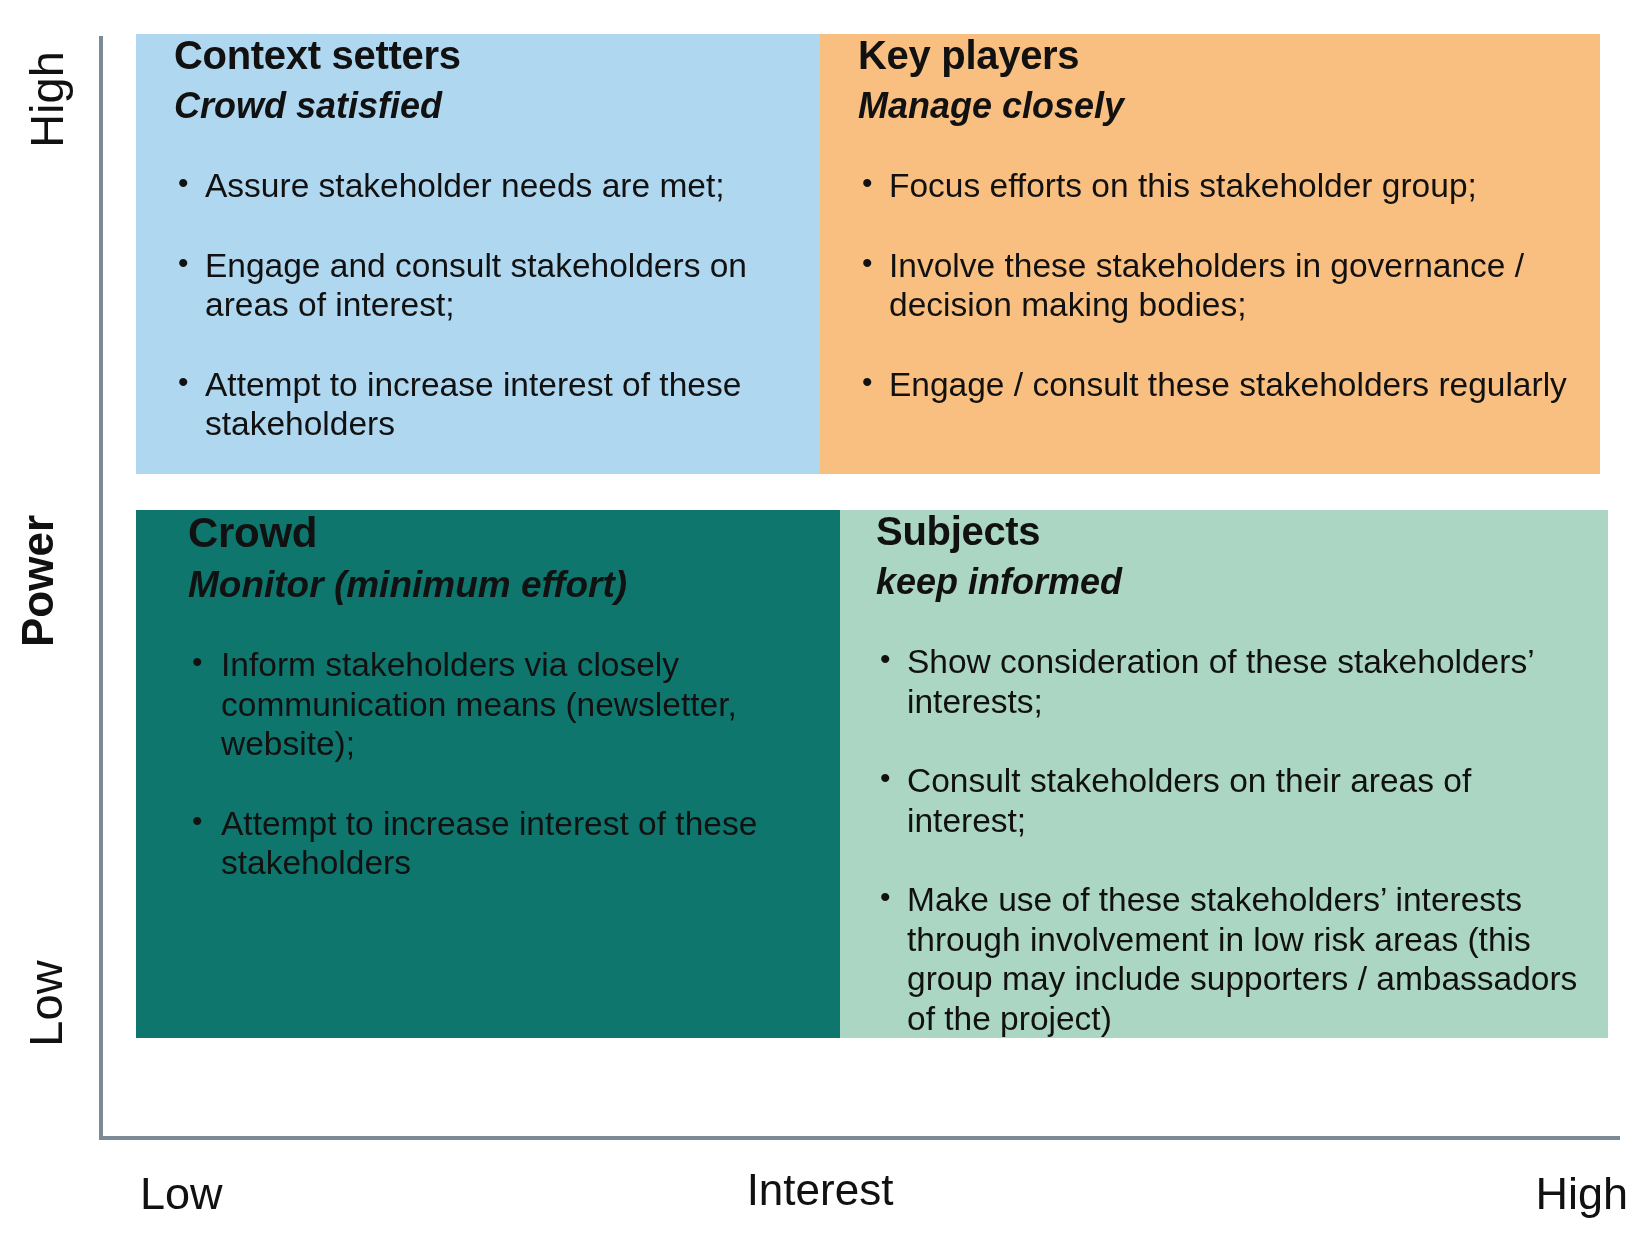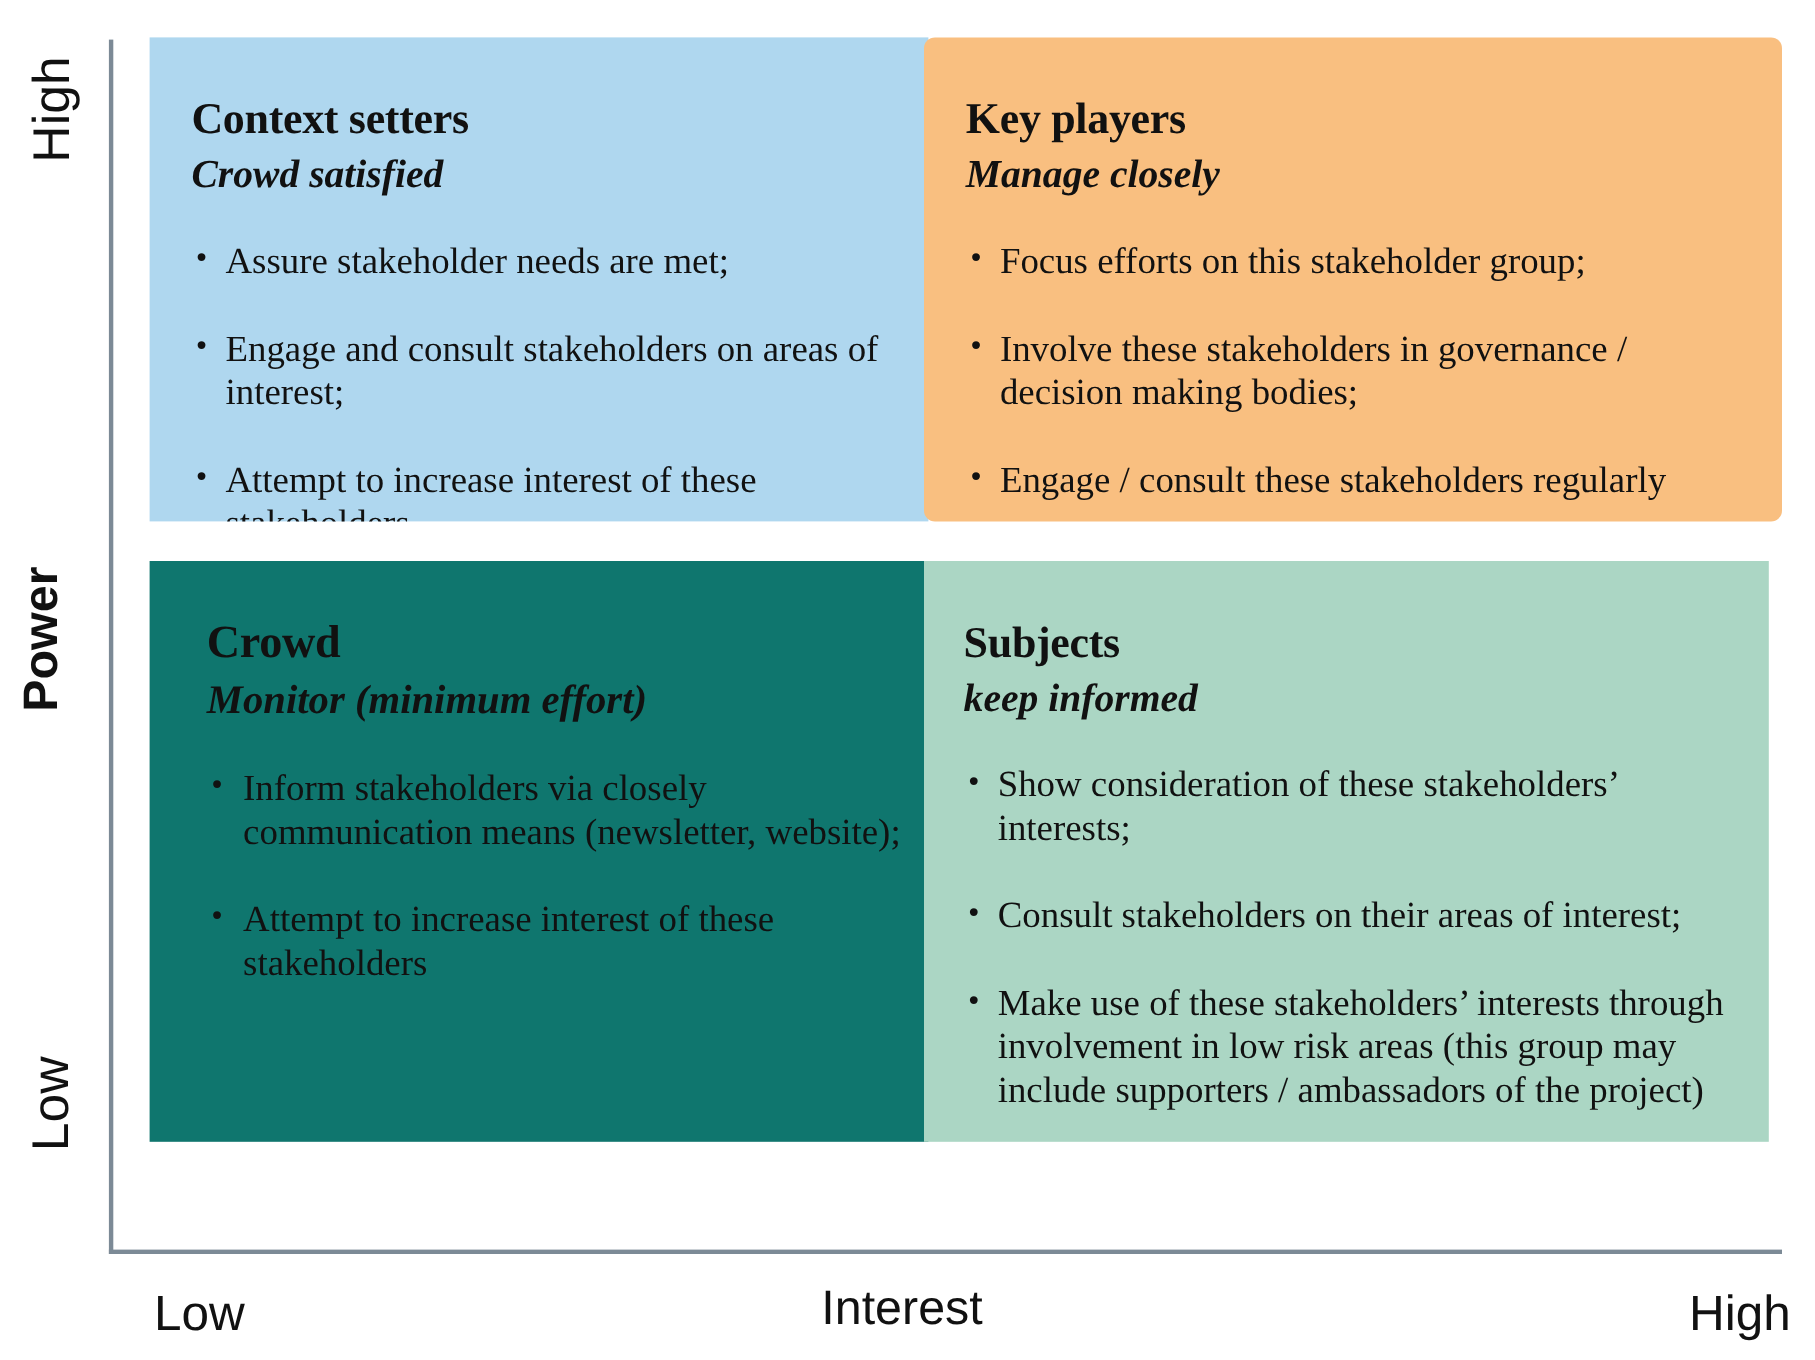--- a/index.html
+++ b/index.html
@@ -99,27 +99,25 @@
     color: #111111;
   }
 
   
   .quadrant {
     position: absolute;
     box-sizing: border-box;
     overflow: hidden;
   }
   .q-context   { left: 136px;  top: 34px;   width: 708px; height: 440px; }
-  .q-key       { left: 840px;  top: 34px;   width: 780px; height: 440px; border-radius: 10px; }
+  .q-key       { left: 820px;  top: 34px;   width: 780px; height: 440px; }
   .q-crowd     { left: 136px;  top: 510px;  width: 708px; height: 528px; }
   .q-subjects  { left: 840px;  top: 510px;  width: 768px; height: 528px; }
 
   .q-inner {
-    padding-top: 52px;
-    font-family: Liberation Serif, serif;
   }
   .q-context .q-inner,
   .q-key .q-inner { padding-left: 38px; padding-right: 22px; }
   .q-crowd .q-inner { padding-left: 52px; padding-right: 22px; }
   .q-subjects .q-inner { padding-left: 36px; padding-right: 14px; }
 
   .q-title {
     font-size: 40px;
     font-weight: bold;
     letter-spacing: -0.3px;

